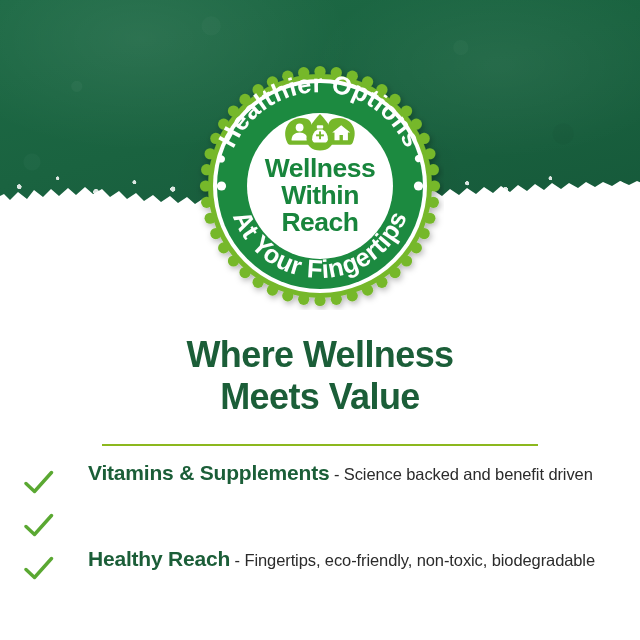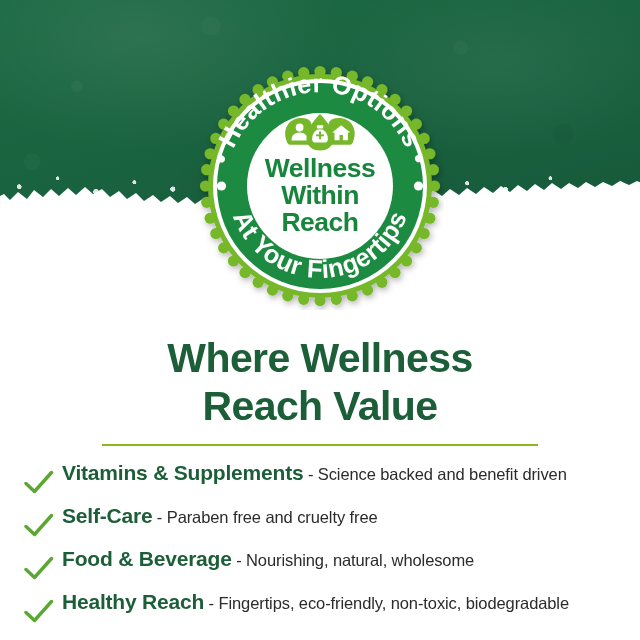--- a/index.html
+++ b/index.html
@@ -91,21 +91,21 @@
   #badge svg { display: block; }
 
   
   #headline {
     position: absolute;
     left: 0; top: 334px;
     width: 640px;
     text-align: center;
     color: #1b5e38;
     font-weight: bold;
-    font-size: 41px;
+    font-size: 36px;
     line-height: 1.18;
     letter-spacing: -0.6px;
   }
   #headline .ln { display: block; }
 
   
   #divider {
     position: absolute;
     left: 102px;
     top: 444px;
@@ -118,20 +118,21 @@
   #benefits {
     position: absolute;
     left: 24px;
     top: 461px;
     width: 600px;
   }
   .benefit-row {
     display: flex;
     align-items: baseline;
     height: 43px;
+    gap: 26px;
   }
   .check-wrap {
     flex: 0 0 38px;
     align-self: center;
     height: 30px;
     display: flex;
     align-items: center;
     justify-content: flex-start;
   }
   .check-wrap svg { display: block; }
@@ -287,21 +288,21 @@
     <g fill="#18853c" font-family="Liberation Sans, sans-serif" font-weight="bold" text-anchor="middle">
       <text id="bt0" x="124" y="115" font-size="26.5" letter-spacing="-0.5">Wellness</text>
       <text id="bt1" x="124" y="142" font-size="26.5" letter-spacing="-0.5">Within</text>
       <text id="bt2" x="124" y="169" font-size="26.5" letter-spacing="-0.5">Reach</text>
     </g>
   </svg>
 </div>
 
 <div id="headline">
   <span class="ln">Where Wellness</span>
-  <span class="ln">Reach Value</span>
+  <span class="ln">Meets Value</span>
 </div>
 
 <div id="divider"></div>
 
 <div id="benefits">
 
   <div class="benefit-row">
     <span class="check-wrap">
       <svg width="30" height="26" viewBox="0 0 30 26" xmlns="http://www.w3.org/2000/svg">
         <path d="M2,13.5 L10.5,21.5 L27.5,2.5" fill="none" stroke="#5aa832" stroke-width="3.4" stroke-linecap="round" stroke-linejoin="round"></path>
@@ -312,43 +313,28 @@
       <span class="benefit-desc">- Science backed and benefit driven</span>
     </span>
   </div>
 
   <div class="benefit-row">
     <span class="check-wrap">
       <svg width="30" height="26" viewBox="0 0 30 26" xmlns="http://www.w3.org/2000/svg">
         <path d="M2,13.5 L10.5,21.5 L27.5,2.5" fill="none" stroke="#5aa832" stroke-width="3.4" stroke-linecap="round" stroke-linejoin="round"></path>
       </svg>
     </span>
-    <span class="benefit-text">
-      <span class="benefit-title">Self-Care</span>
-      <span class="benefit-desc">- Paraben free and cruelty free</span>
-    </span>
   </div>
+
 
   <div class="benefit-row">
     <span class="check-wrap">
       <svg width="30" height="26" viewBox="0 0 30 26" xmlns="http://www.w3.org/2000/svg">
         <path d="M2,13.5 L10.5,21.5 L27.5,2.5" fill="none" stroke="#5aa832" stroke-width="3.4" stroke-linecap="round" stroke-linejoin="round"></path>
       </svg>
     </span>
     <span class="benefit-text">
-      <span class="benefit-title">Food &amp; Beverage</span>
-      <span class="benefit-desc">- Nourishing, natural, wholesome</span>
-    </span>
-  </div>
-
-  <div class="benefit-row">
-    <span class="check-wrap">
-      <svg width="30" height="26" viewBox="0 0 30 26" xmlns="http://www.w3.org/2000/svg">
-        <path d="M2,13.5 L10.5,21.5 L27.5,2.5" fill="none" stroke="#5aa832" stroke-width="3.4" stroke-linecap="round" stroke-linejoin="round"></path>
-      </svg>
-    </span>
-    <span class="benefit-text">
       <span class="benefit-title">Healthy Reach</span>
       <span class="benefit-desc">- Fingertips, eco-friendly, non-toxic, biodegradable</span>
     </span>
   </div>
 
 </div>
 
 </body></html>

